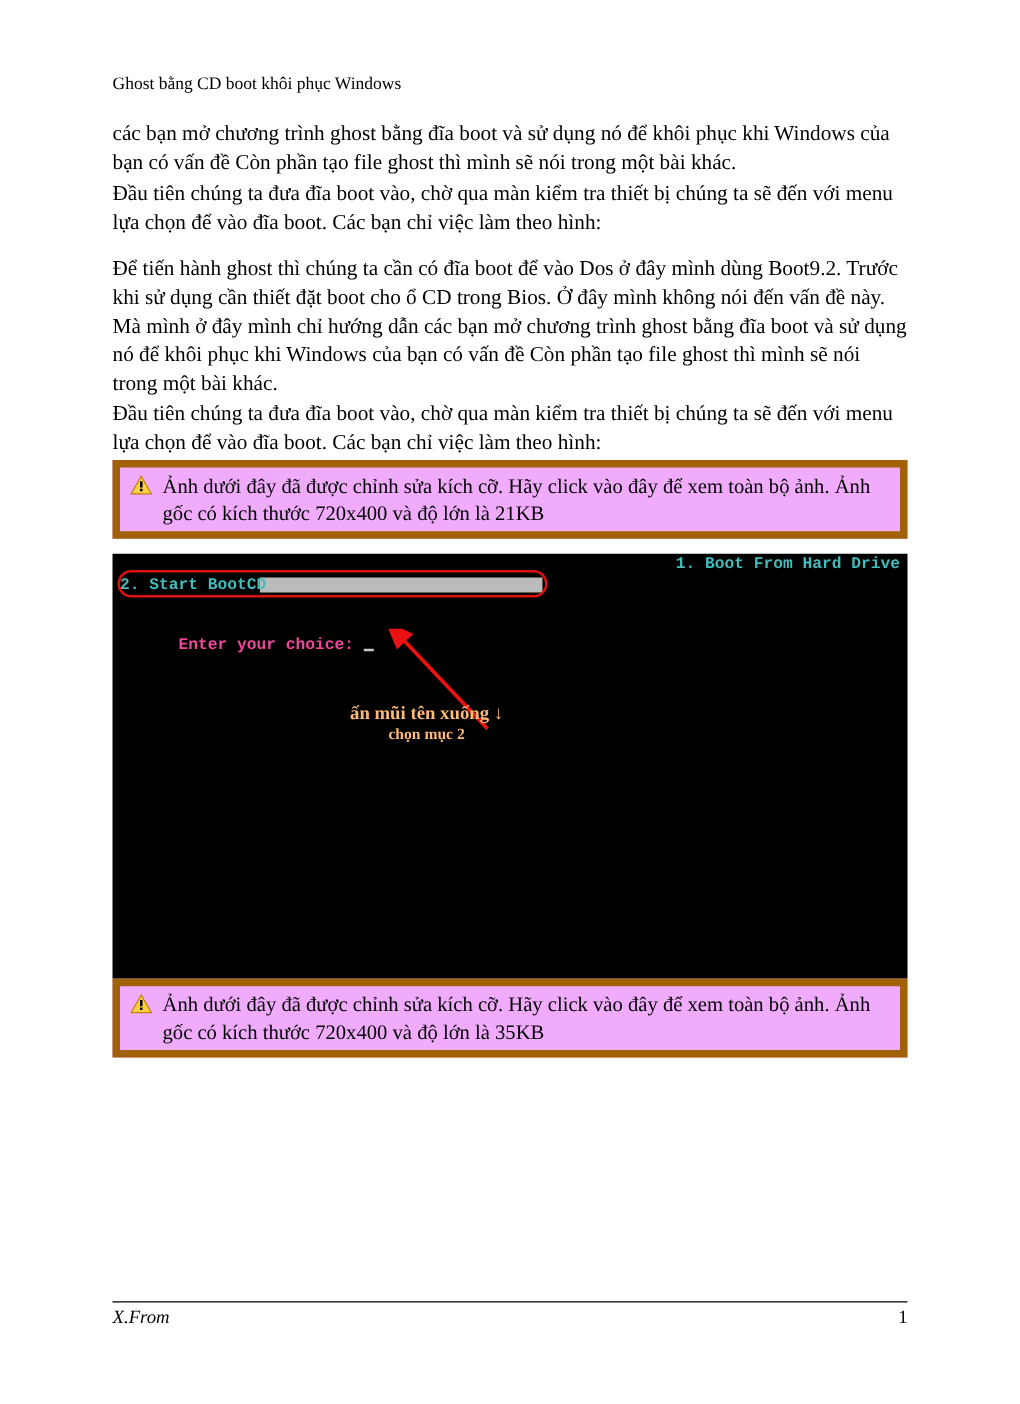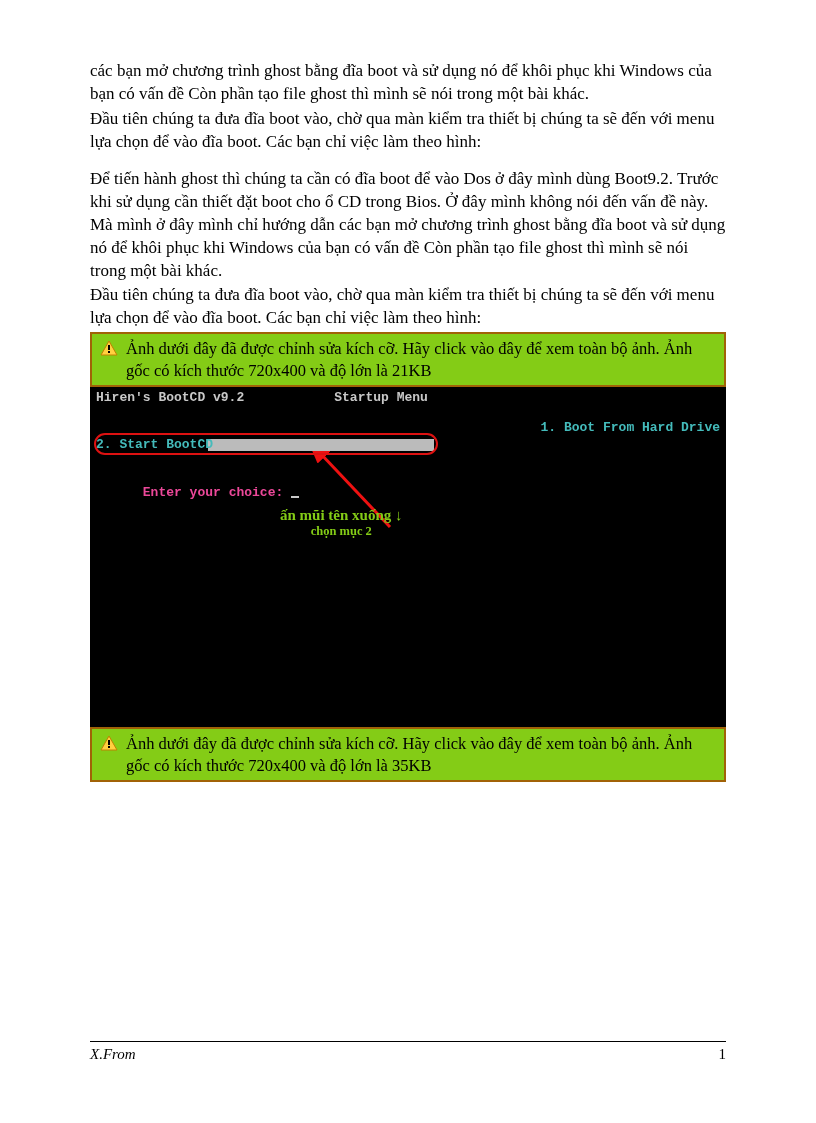--- a/index.html
+++ b/index.html
@@ -19,22 +19,22 @@
       margin-bottom: 20px;
       font-weight: normal;
     }
     .body-text {
       font-size: 17px;
       line-height: 1.35;
       margin-bottom: 2px;
     }
     .para-gap { margin-bottom: 14px; }
     .notice-bar {
-      border: 2px solid #a16207;
-      background: #84cc16;
+      border: 6px solid #a16207;
+      background: #f0abfc;
       padding: 4px 8px 4px 34px;
       font-size: 16.5px;
       position: relative;
       line-height: 1.3;
     }
     .warn-icon {
       position: absolute;
       left: 8px;
       top: 6px;
       width: 18px;
@@ -89,21 +89,21 @@
       display: inline-block;
       width: 8px;
       height: 2px;
       background: #c8c8c8;
       vertical-align: -2px;
     }
     .arrow-container {
       position: absolute;
       left: 190px;
       top: 120px;
-      color: #84cc16;
+      color: #fdba74;
       font-family: "Times New Roman", serif;
       font-weight: bold;
       font-size: 15px;
       text-align: center;
     }
     .arrow-sub {
       font-size: 12.5px;
       font-weight: bold;
     }
     .arrow-svg {
@@ -124,44 +124,40 @@
       justify-content: space-between;
       font-size: 15px;
       font-style: italic;
     }
     .footer .pg { font-style: normal; }
   </style>
 </head>
 <body>
 
 <div class="page">
+  <div class="header-title">Ghost bằng CD boot khôi phục Windows</div>
 
   <div class="body-text">các bạn mở chương trình ghost bằng đĩa boot và sử dụng nó để khôi phục khi Windows của bạn có vấn đề Còn phần tạo file ghost thì mình sẽ nói trong một bài khác.</div>
   <div class="body-text para-gap">Đầu tiên chúng ta đưa đĩa boot vào, chờ qua màn kiểm tra thiết bị chúng ta sẽ đến với menu lựa chọn để vào đĩa boot. Các bạn chỉ việc làm theo hình:</div>
 
   <div class="body-text">Để tiến hành ghost thì chúng ta cần có đĩa boot để vào Dos ở đây mình dùng Boot9.2. Trước khi sử dụng cần thiết đặt boot cho ổ CD trong Bios. Ở đây mình không nói đến vấn đề này. Mà mình ở đây mình chỉ hướng dẫn các bạn mở chương trình ghost bằng đĩa boot và sử dụng nó để khôi phục khi Windows của bạn có vấn đề Còn phần tạo file ghost thì mình sẽ nói trong một bài khác.</div>
   <div class="body-text">Đầu tiên chúng ta đưa đĩa boot vào, chờ qua màn kiểm tra thiết bị chúng ta sẽ đến với menu lựa chọn để vào đĩa boot. Các bạn chỉ việc làm theo hình:</div>
 
   <div class="notice-bar">
     <span class="warn-icon">
       <svg viewBox="0 0 18 16">
           <polygon points="9,1 17,15 1,15" fill="#ffd040" stroke="#c08000" stroke-width="1"></polygon>
           <rect x="8" y="5" width="2" height="5" fill="#000"></rect>
           <rect x="8" y="11" width="2" height="2" fill="#000"></rect>
         </svg>
     </span>
     <span>Ảnh dưới đây đã được chỉnh sửa kích cỡ. Hãy click vào đây để xem toàn bộ ảnh. Ảnh gốc có kích thước 720x400 và độ lớn là 21KB</span>
   </div>
 
   <div class="terminal">
-    <div class="term-header">
-      <span>Hiren's BootCD v9.2</span>
-      <span class="spacer"></span>
-      <span>Startup Menu</span>
-    </div>
     <div class="term-line term-opt1">1. Boot From Hard Drive</div>
     <div class="term-opt2">
       <span class="opt2-highlight"></span>
       <span class="opt2-text">2. Start BootCD</span>
       <span class="opt2-circle"></span>
     </div>
     <div class="term-line term-prompt">
       <span>Enter your choice: </span><span class="cursor"></span>
     </div>
 

